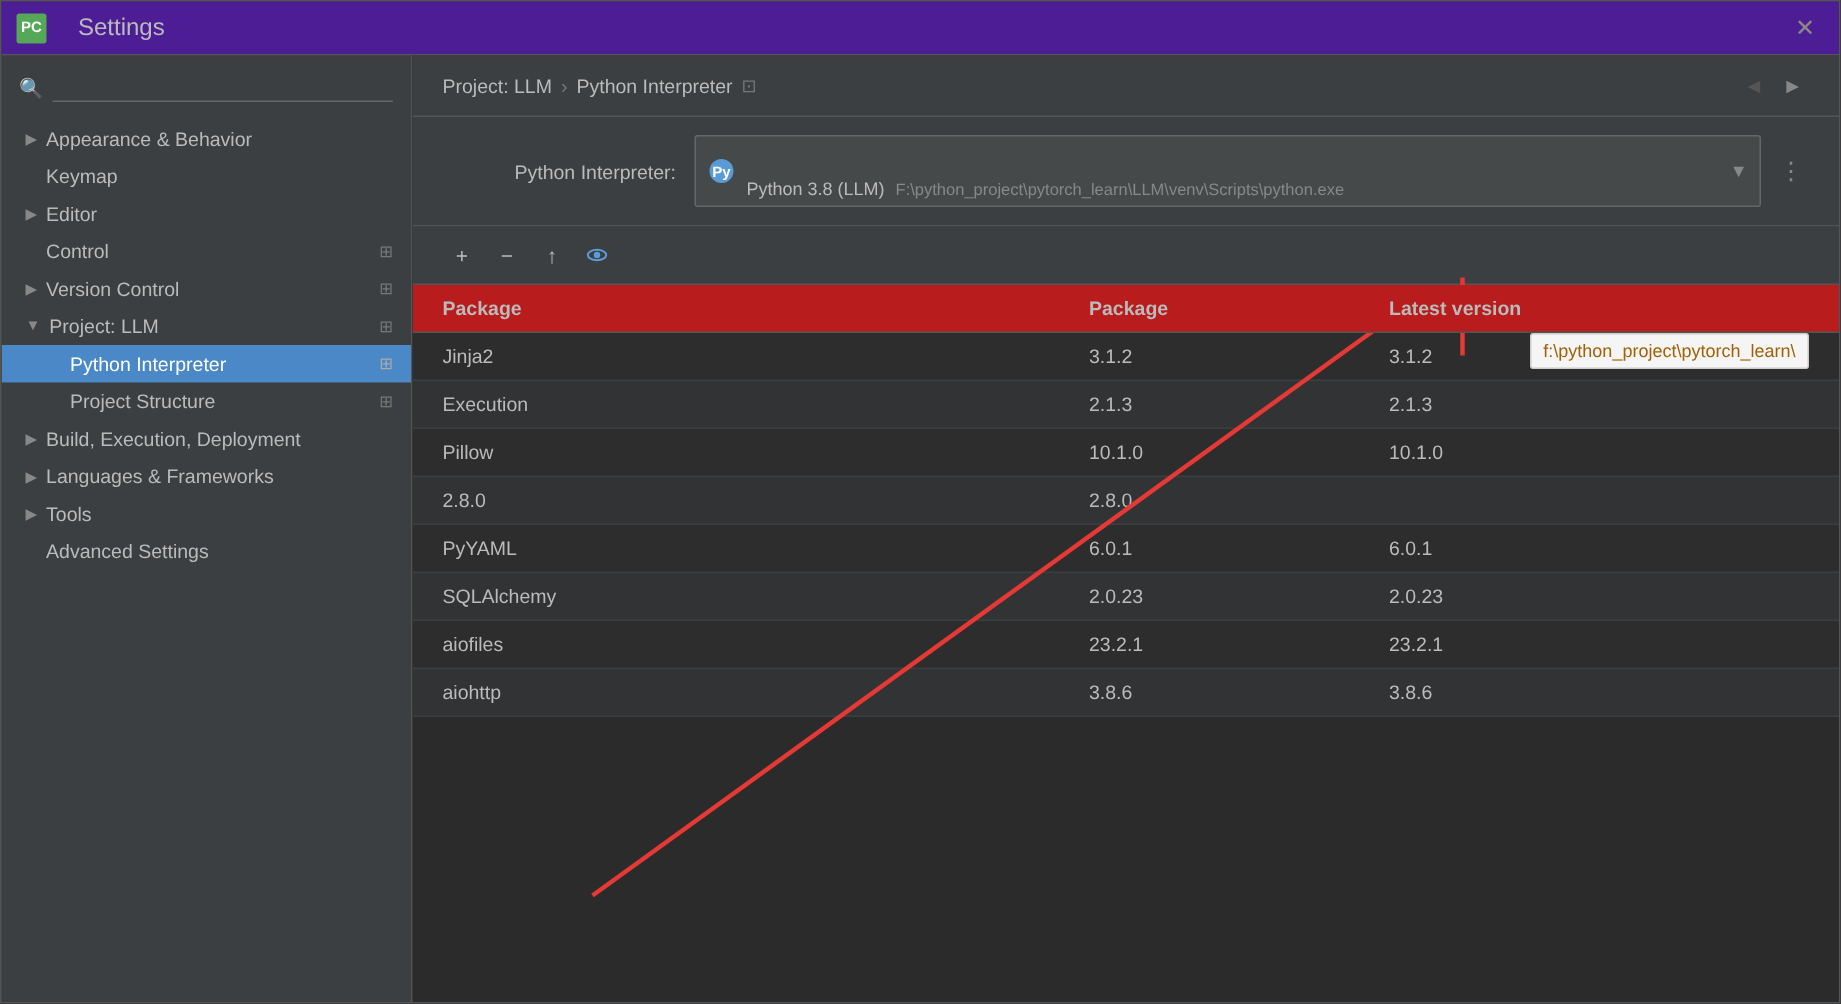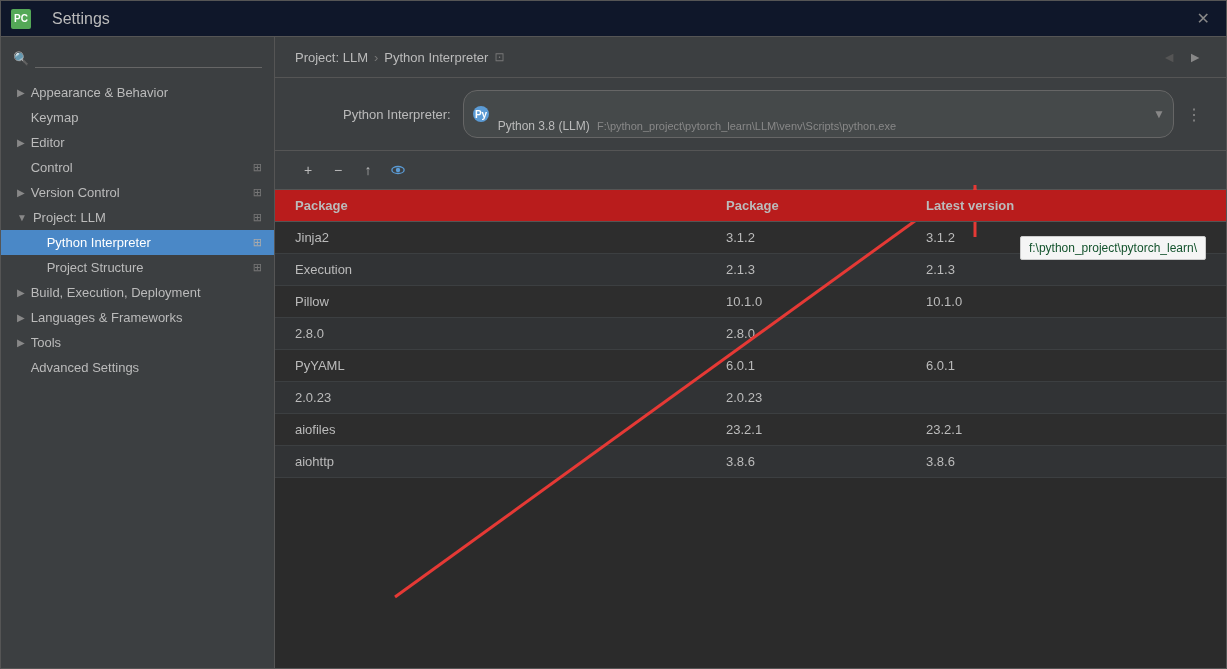--- a/index.html
+++ b/index.html
@@ -19,21 +19,21 @@
       background: #3c3f41;
       display: flex;
       flex-direction: column;
       border: 1px solid #555;
     }
 
     .title-bar {
       display: flex;
       align-items: center;
       justify-content: space-between;
-      background: #0f172a;
+      background: #4c1d95;
       padding: 6px 10px;
       border-bottom: 1px solid #555;
       height: 36px;
       flex-shrink: 0;
     }
 
     .title-bar-left {
       display: flex;
       align-items: center;
       gap: 8px;
@@ -211,21 +211,21 @@
       white-space: nowrap;
       margin-left: 48px;
     }
 
     .interpreter-selector {
       flex: 1;
       display: flex;
       align-items: center;
       background: #45494a;
       border: 1px solid #666;
-      border-radius: 14px;
+      border-radius: 2px;
       padding: 4px 8px;
       cursor: pointer;
       position: relative;
     }
 
     .python-icon {
       width: 18px;
       height: 18px;
       margin-right: 8px;
       flex-shrink: 0;
@@ -312,23 +312,23 @@
     }
 
     .table-row:nth-child(even) {
       background: #313335;
     }
 
     
     .tooltip-overlay {
       position: absolute;
       right: 20px;
-      top: 199px;
+      top: 185px;
       background: #f5f5f5;
-      color: #14532d;
+      color: #a16207;
       padding: 4px 8px;
       font-size: 12px;
       border: 1px solid #ccc;
       border-radius: 2px;
       white-space: nowrap;
       z-index: 100;
     }
 
     
     .annotation-overlay {
@@ -510,20 +510,21 @@
             <div class="table-row">
       <span>2.8.0</span>
       <span>2.8.0</span>
     </div>
             <div class="table-row">
       <span>PyYAML</span>
       <span>6.0.1</span>
       <span>6.0.1</span>
     </div>
             <div class="table-row">
+      <span>SQLAlchemy</span>
       <span>2.0.23</span>
       <span>2.0.23</span>
     </div>
             <div class="table-row">
       <span>aiofiles</span>
       <span>23.2.1</span>
       <span>23.2.1</span>
     </div>
             <div class="table-row">
       <span>aiohttp</span>

